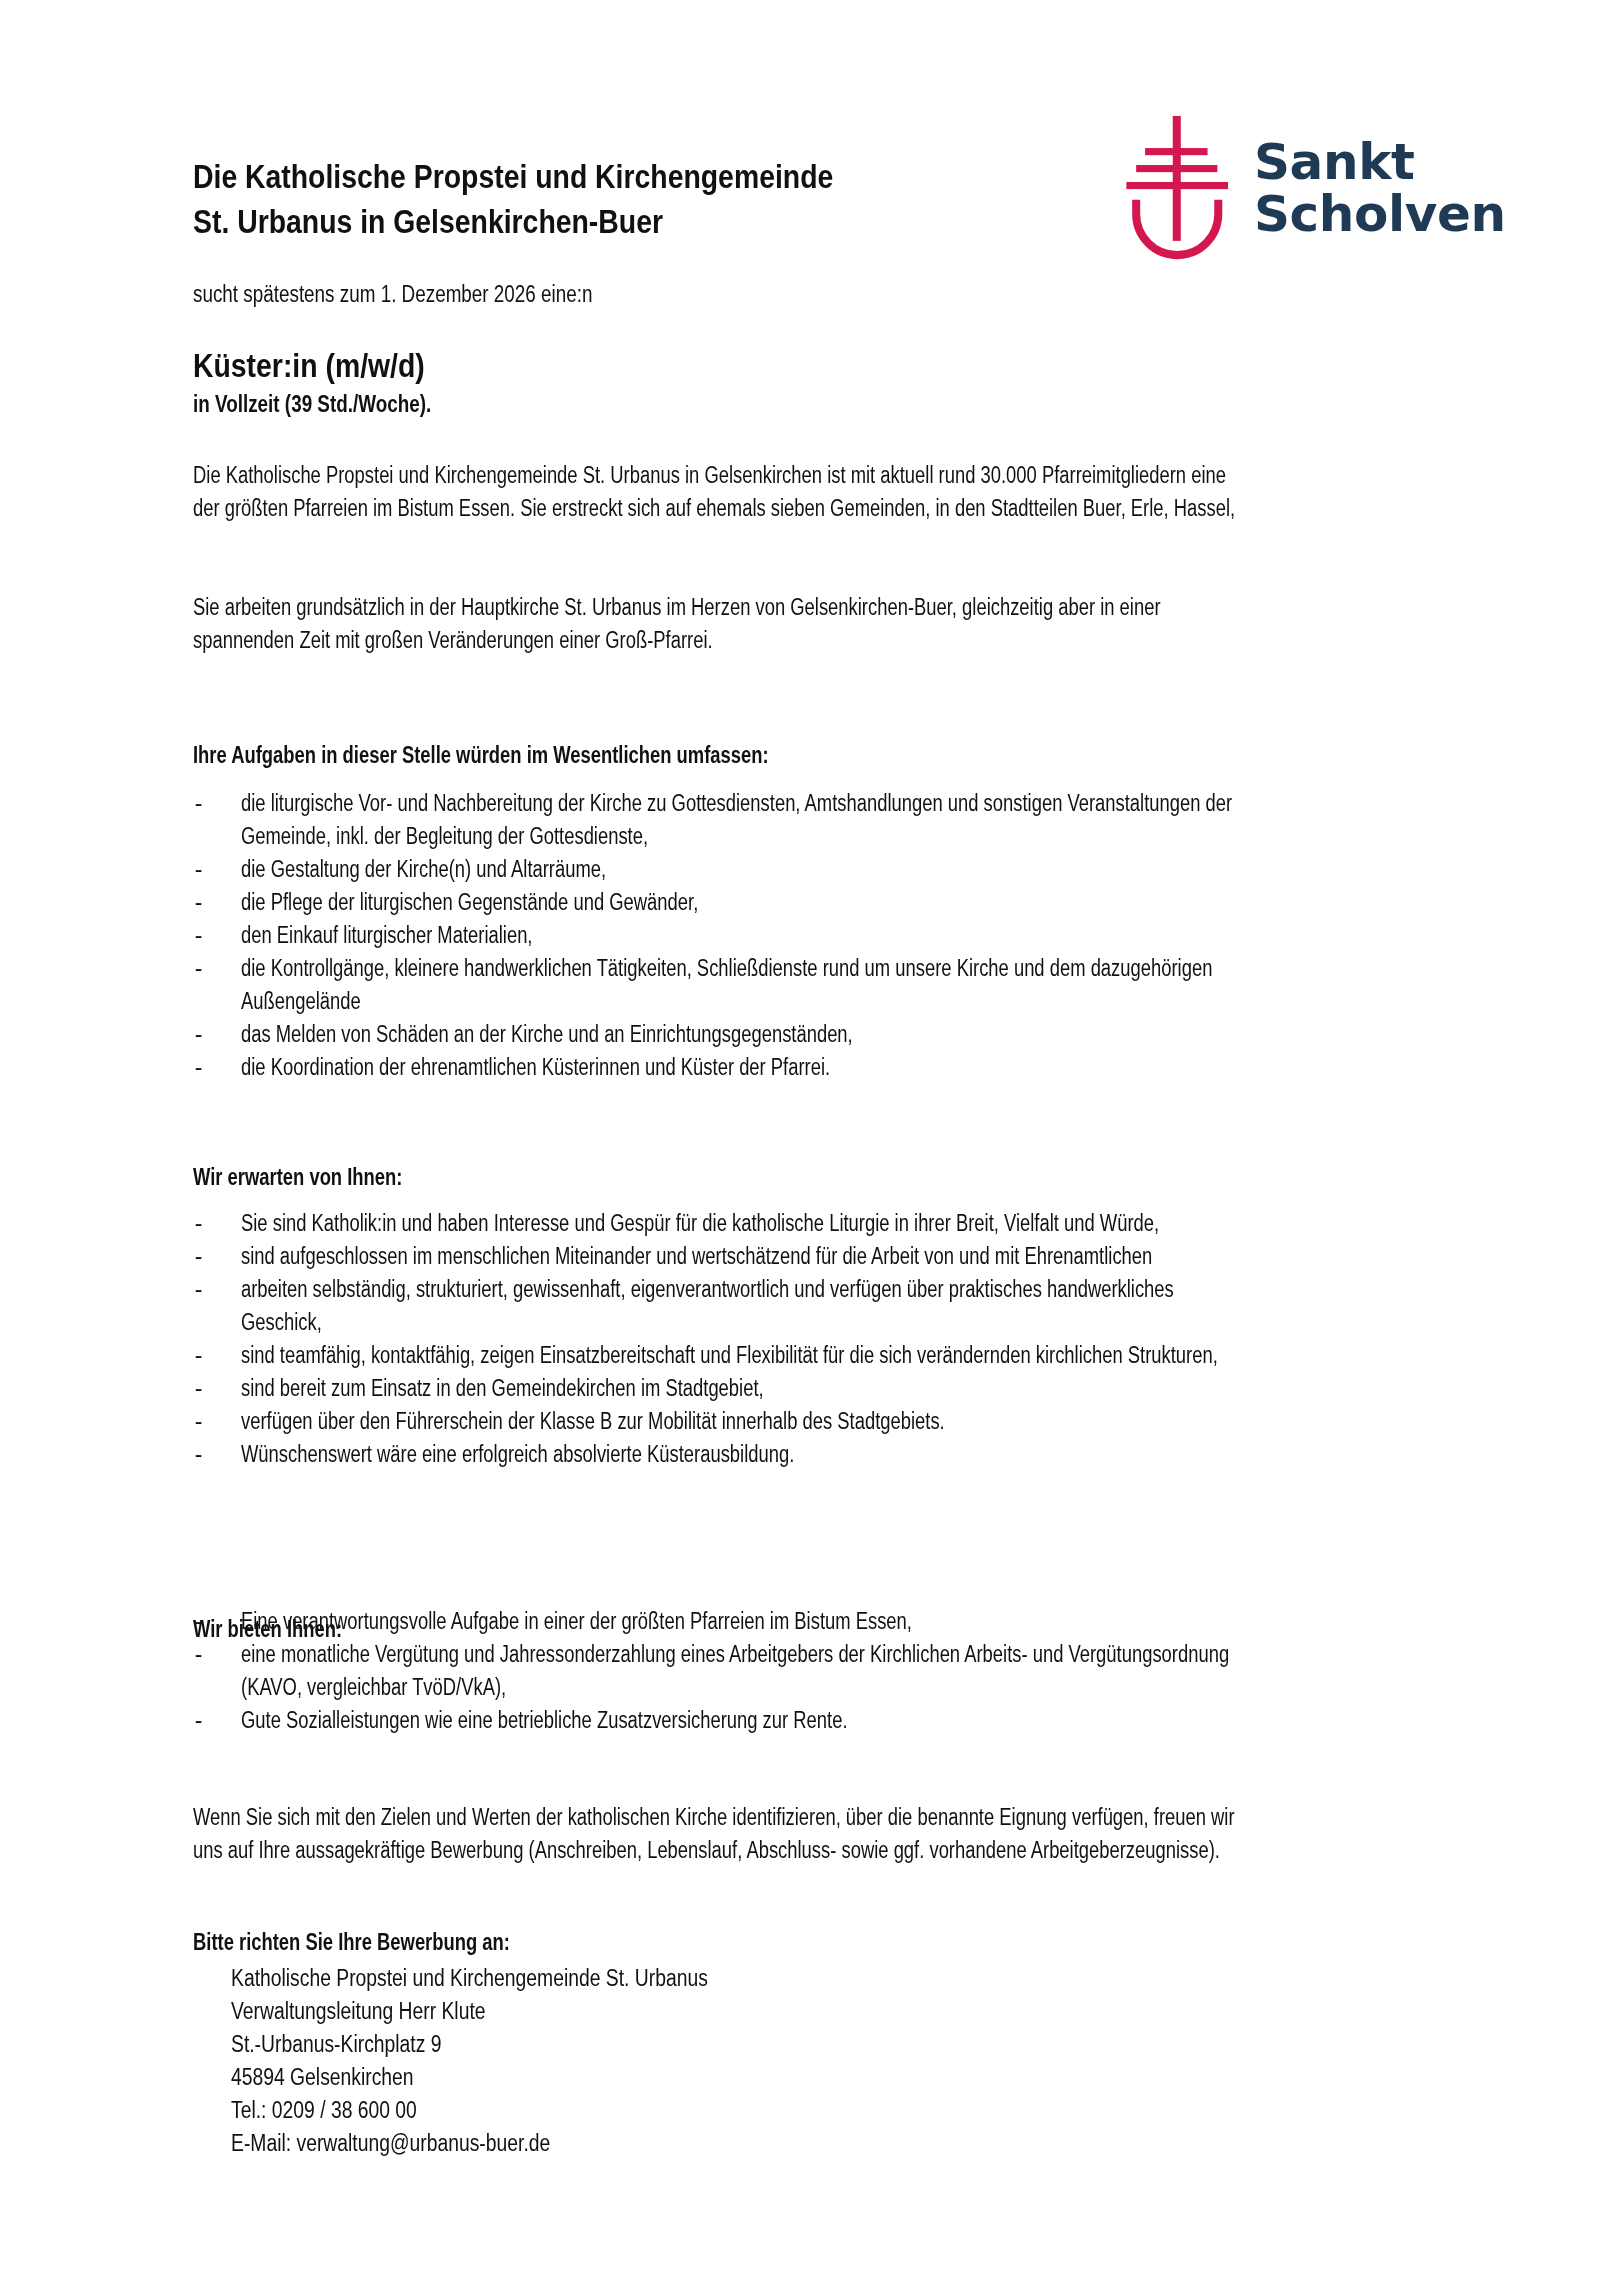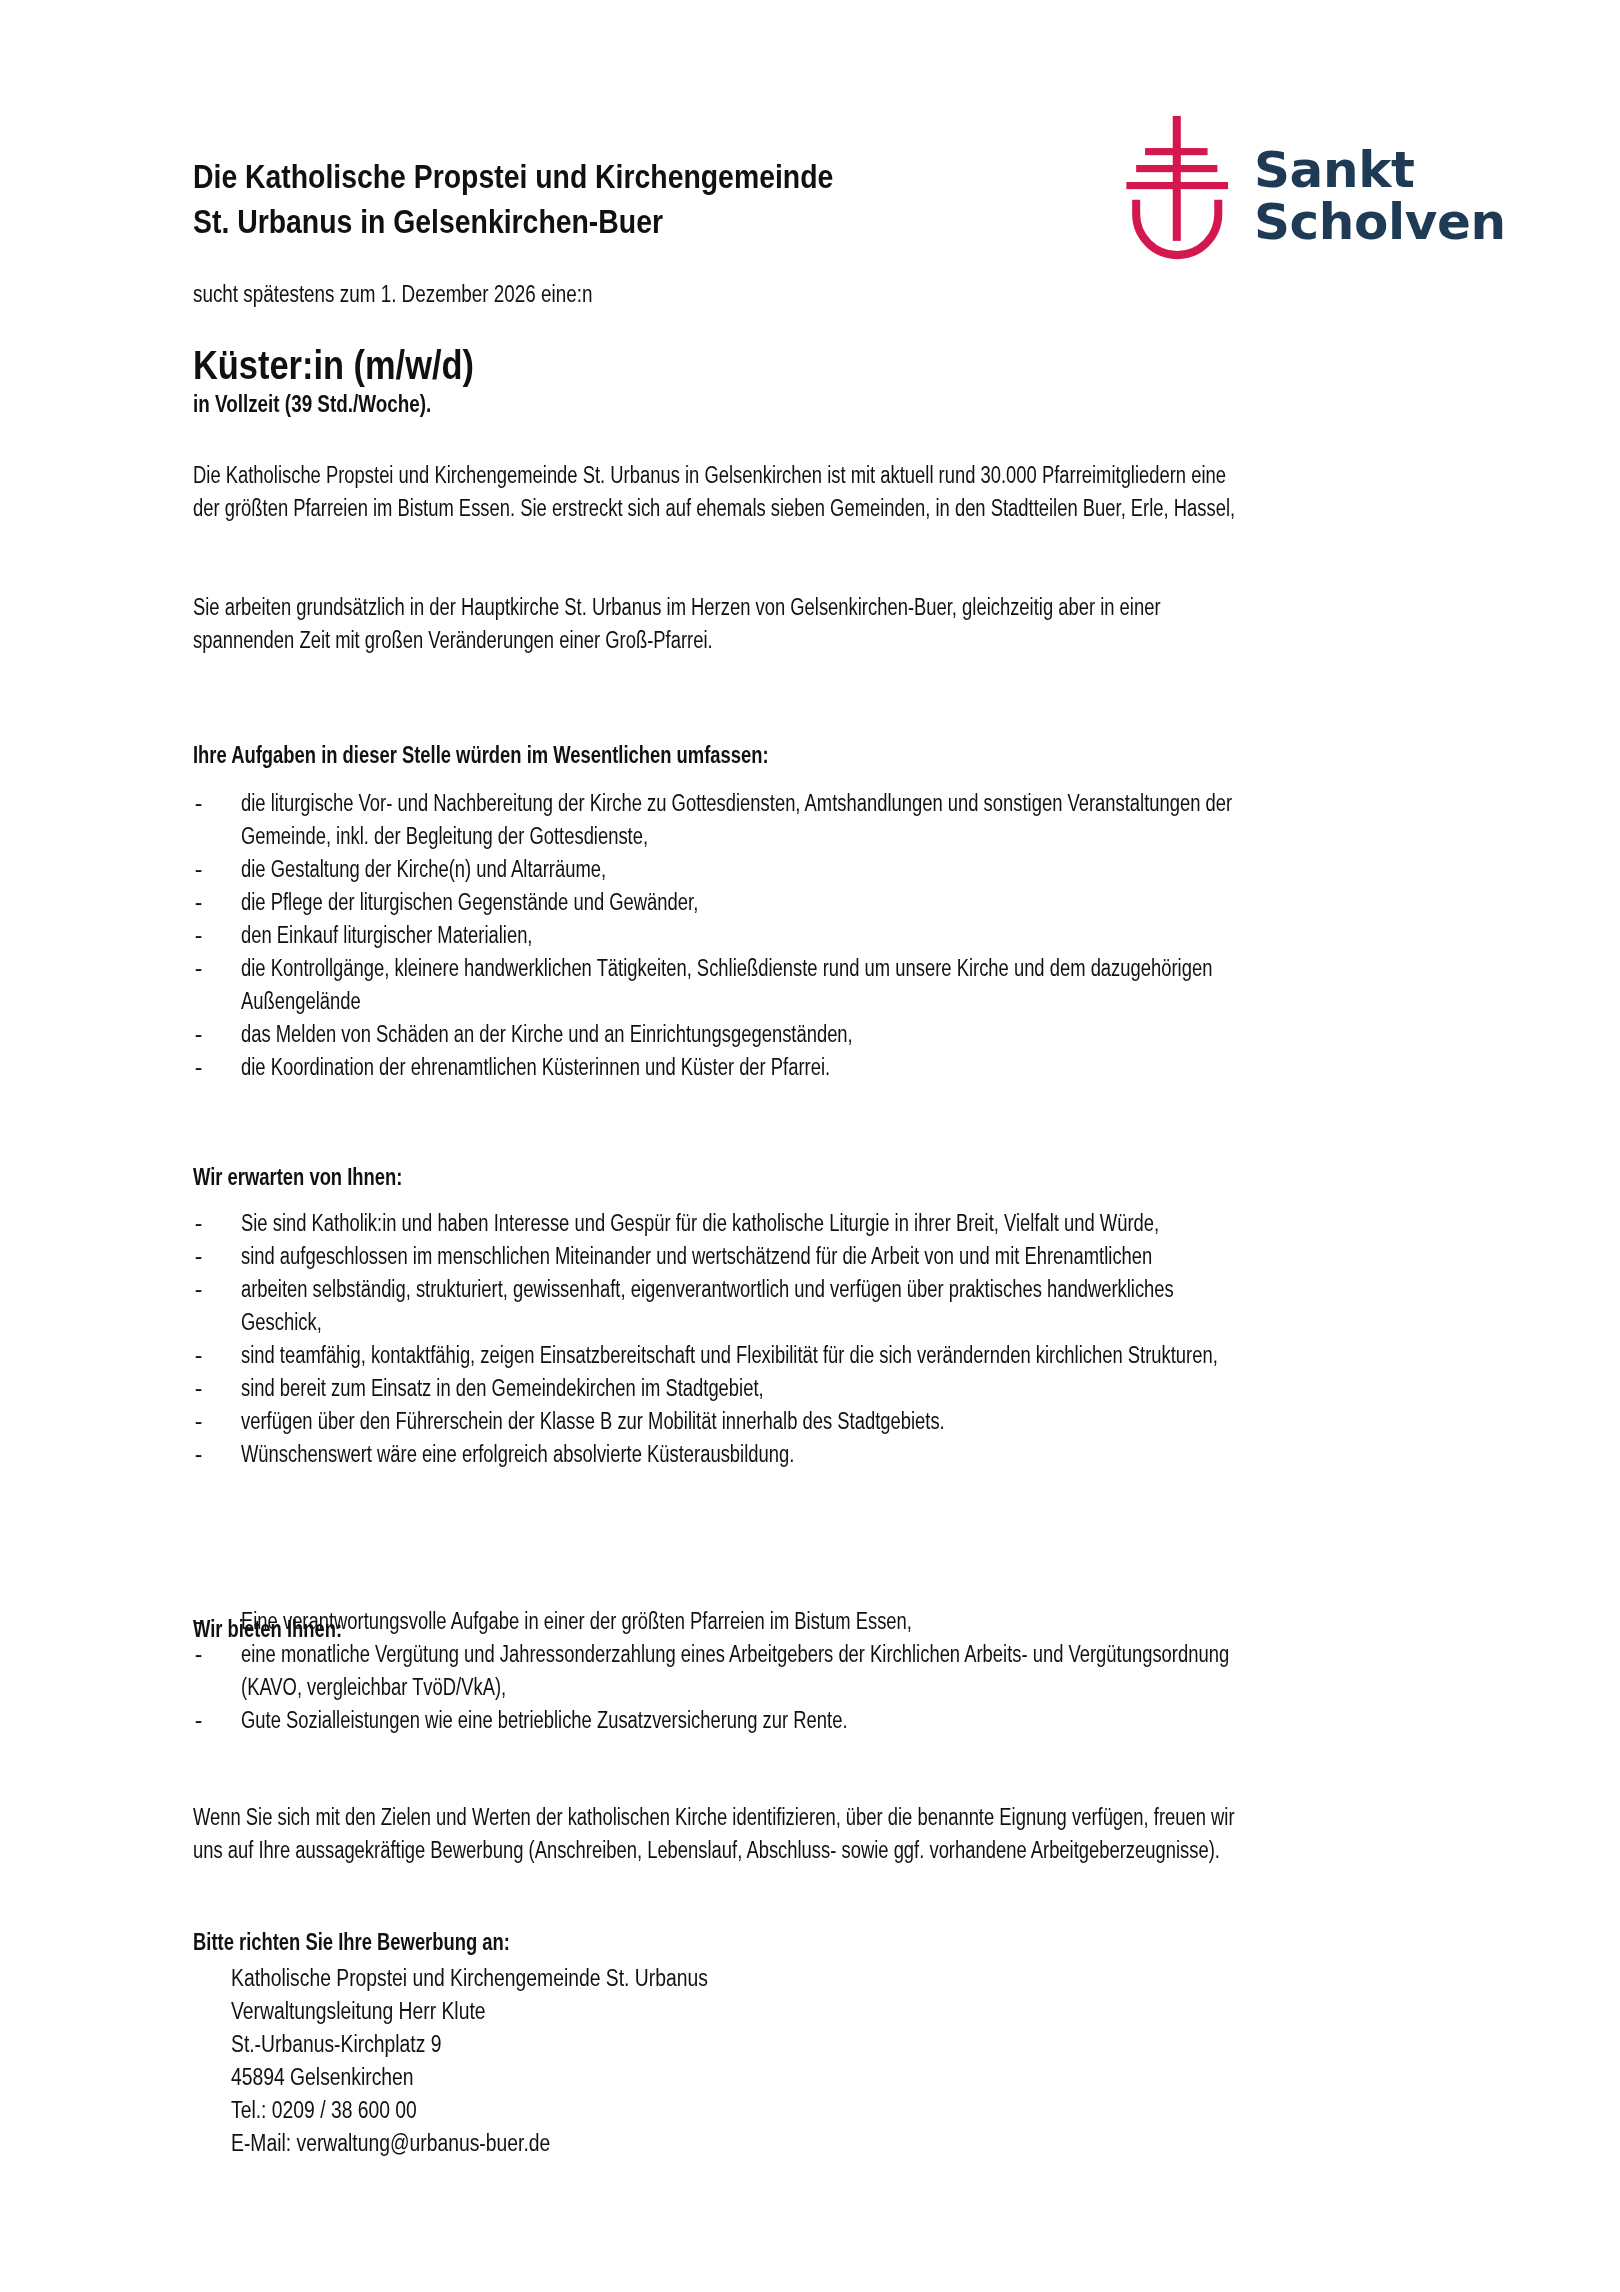--- a/index.html
+++ b/index.html
@@ -16,31 +16,31 @@
       position: absolute; left: 193px; top: 154px;
       font-weight: bold; font-size: 33px; line-height: 45px; color: #111;
     }
     .title .cond { transform: scaleX(0.86); }
 
     .logo { position: absolute; left: 1121px; top: 114px; width: 385px; height: 152px; }
     .logo svg { position: absolute; left: 0; top: 0; }
     .logo-text {
       position: absolute; left: 133px; top: 21.5px;
       font-family: "DejaVu Sans", sans-serif; font-weight: bold; color: #1e3a55;
-      font-size: 50px; line-height: 52px; letter-spacing: -0.4px; margin-top: 8px;
+      font-size: 50px; line-height: 52px; letter-spacing: -0.4px;
     }
     .logo-text div { white-space: nowrap; }
 
     .intro {
       position: absolute; left: 193px; top: 279px; font-size: 23px; line-height: 30px;
     }
     .intro .cond { transform: scaleX(0.82); }
 
     .job-title {
-      position: absolute; left: 193px; top: 346px; font-weight: bold; font-size: 40px; line-height: 39px;
+      position: absolute; left: 193px; top: 346px; font-weight: bold; font-size: 33px; line-height: 39px;
     }
     .job-title .cond { transform: scaleX(0.86); }
     .job-sub {
       position: absolute; left: 193px; top: 389px; font-weight: bold; font-size: 23px; line-height: 30px;
     }
     .job-sub .cond { transform: scaleX(0.82); }
 
     .para {
       position: absolute; left: 193px; font-size: 23px; line-height: 33px;
     }

